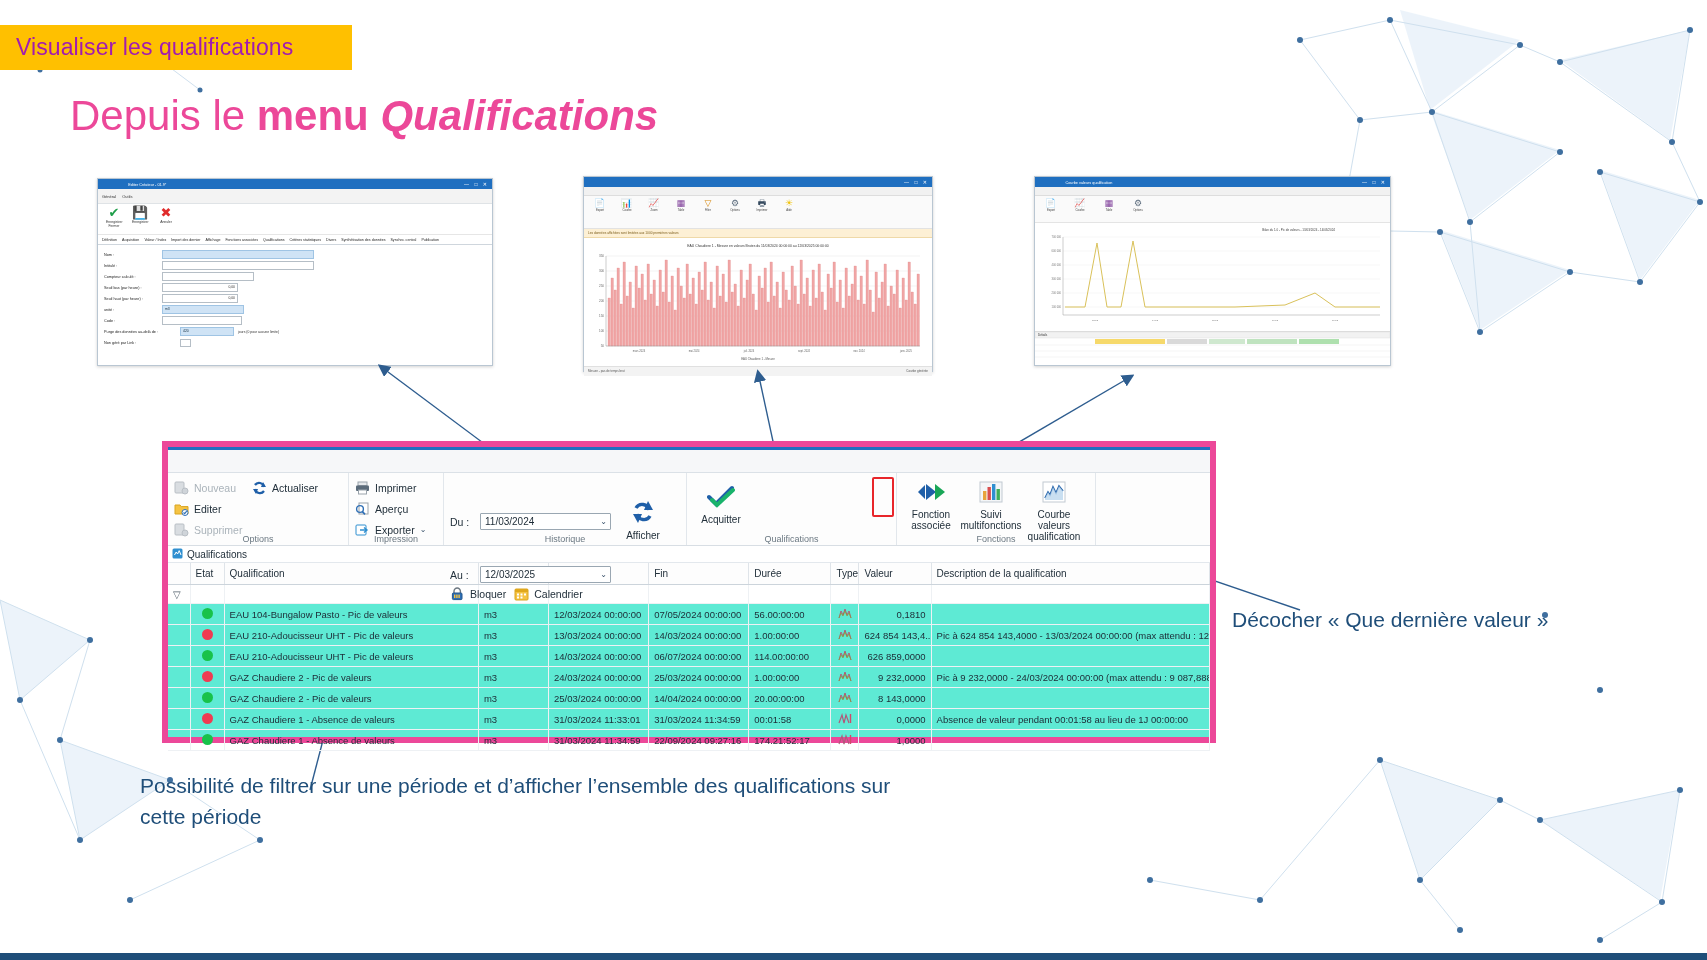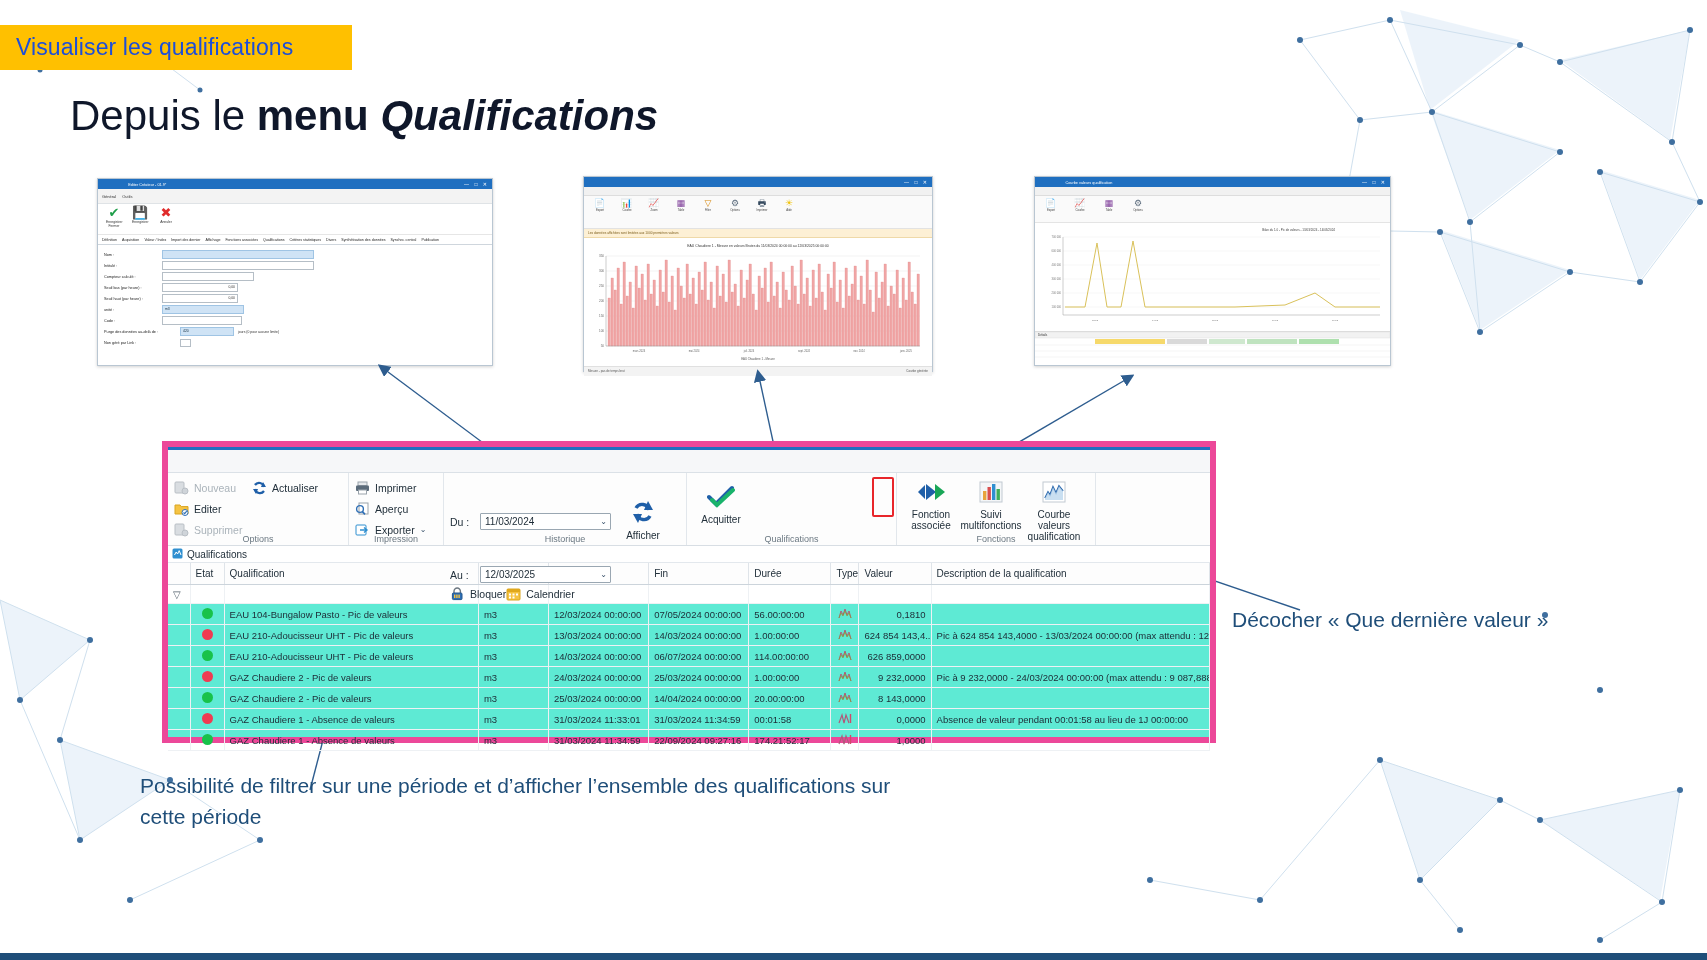--- a/index.html
+++ b/index.html
@@ -14,26 +14,26 @@
   
   .bg-net{position:absolute;inset:0;pointer-events:none;z-index:0;}
   .bg-bottom-bar{position:absolute;left:0;bottom:0;width:1707px;height:7px;background:#1f4e79;z-index:3;}
 
   
   .title-band{
     position:absolute;left:0;top:25px;width:352px;height:45px;
     background:#FFC000;z-index:5;
   }
   .title-band span{
-    display:block;font-size:23px;color:#1d4ed8;line-height:45px;padding-left:16px;
+    display:block;font-size:23px;color:#a21caf;line-height:45px;padding-left:16px;
     letter-spacing:.1px;
   }
   .subtitle{
     position:absolute;left:70px;top:92px;z-index:5;
-    font-size:42px;color:#0f172a;font-weight:300;white-space:nowrap;
+    font-size:42px;color:#ec4899;font-weight:300;white-space:nowrap;
   }
   .subtitle b{font-weight:700;}
   .subtitle i{font-weight:700;font-style:italic;}
 
   
   .thumb{position:absolute;z-index:4;background:#fff;border:1px solid #b9c6d2;box-shadow:0 1px 3px rgba(0,0,0,.18);}
   .thumb .tbar{height:10px;background:#1f6fc0;display:flex;align-items:center;justify-content:space-between;}
   .thumb .tbar .tt{font-size:4px;color:#fff;padding-left:30px;transform:scale(.95);}
   .thumb .tbar .tc{font-size:5px;color:#fff;padding-right:3px;letter-spacing:2px;}
 
@@ -685,21 +685,21 @@
             <span class="carat">⌄</span>
           </span>
         </div>
         <div class="dtrow">
           <span class="lbl">Au :</span>
           <span class="combo">
             <span class="cv">12/03/2025</span>
             <span class="carat">⌄</span>
           </span>
         </div>
-        <div style="display:flex;align-items:center;height:21px;">
+        <div style="display:flex;gap:8px;align-items:center;height:21px;">
           <div class="rbtn">
             <span class="ic">
               <svg width="15" height="14" viewBox="0 0 15 14">
                   <path d="M4 6 V4.2 a3.2 3.2 0 0 1 6.4 0 V6" stroke="#6b7680" stroke-width="1.4" fill="none"></path>
                   <rect x="2.4" y="6" width="9.6" height="6.6" rx="1" fill="#2f6fb5" stroke="#24588f"></rect>
                   <rect x="4" y="7.6" width="1.4" height="3.4" fill="#f5c343"></rect>
                   <rect x="6.2" y="7.6" width="1.4" height="3.4" fill="#f5c343"></rect>
                   <rect x="8.4" y="7.6" width="1.4" height="3.4" fill="#f5c343"></rect>
                 </svg>
             </span>

